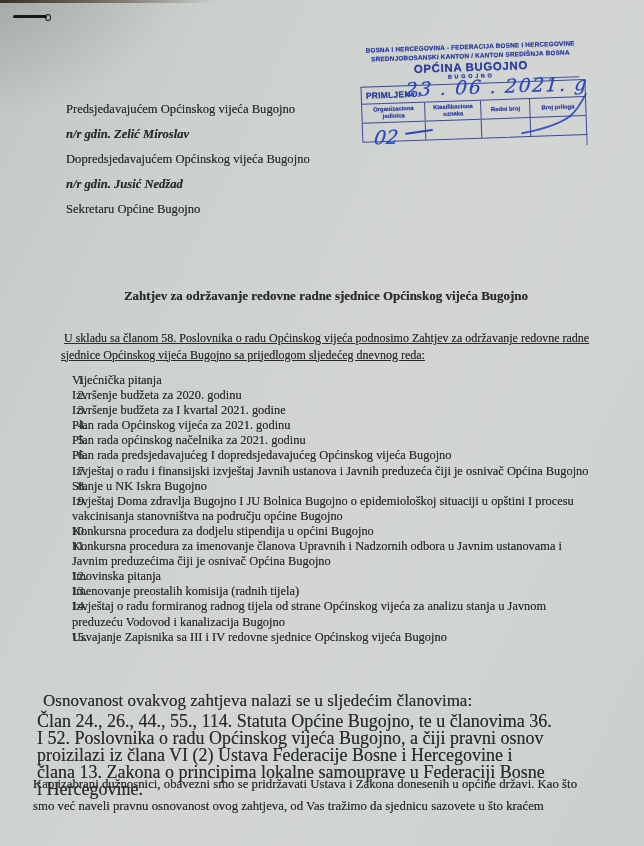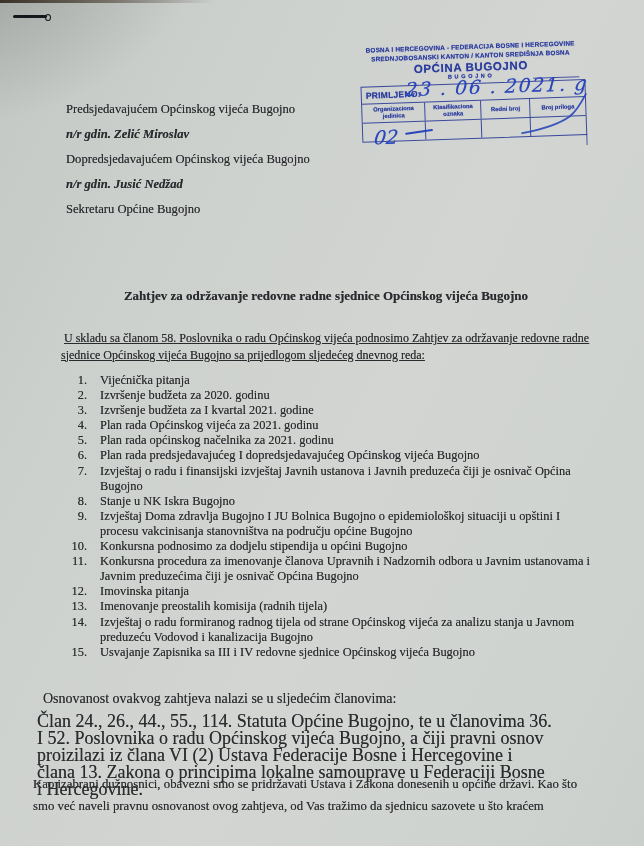--- a/index.html
+++ b/index.html
@@ -25,26 +25,26 @@
 
   
   .title{position:absolute;left:8px;right:0;top:288px;text-align:center;font-weight:bold;font-size:13px;}
 
   
   .intro{position:absolute;left:61px;top:330px;width:540px;font-size:12px;line-height:16.5px;text-indent:3px;text-decoration:underline;}
 
   
   .agenda{position:absolute;left:0;top:373px;width:608px;}
   .agenda ol{margin:0;padding:0;list-style:none;counter-reset:agd;}
-  .agenda li{position:relative;padding-left:100px;padding-right:8px;font-size:12.4px;line-height:15.1px;}
+  .agenda li{position:relative;padding-left:72px;padding-right:8px;font-size:12.4px;line-height:15.1px;}
   .agenda li::before{counter-increment:agd;content:counter(agd) ".";position:absolute;left:55px;top:0;
     width:32px;text-align:right;}
 
   
-  .basis-heading{position:absolute;left:43px;top:691px;font-size:14px;}
+  .basis-heading{position:absolute;left:43px;top:691px;font-size:17px;}
   .basis-text{position:absolute;left:37px;top:713px;width:516px;font-size:18px;line-height:17px;}
   .closing-text{position:absolute;left:33px;top:774px;width:566px;font-size:12.8px;line-height:21.5px;}
 
   
   .stamp{position:absolute;left:350px;top:43px;width:240px;transform:rotate(-2deg);transform-origin:50% 0;
     font-family:"Liberation Sans", sans-serif;color:#2b3b9e;}
   .stamp .ink{text-shadow:0 0 0.7px rgba(43,59,158,0.65);}
   .s-l1,.s-l2{font-size:6.4px;font-weight:bold;text-align:center;letter-spacing:0.2px;line-height:8.5px;white-space:nowrap;}
   .s-l3{font-size:11.5px;font-weight:bold;text-align:center;letter-spacing:0.6px;line-height:12px;margin-top:1px;}
   .s-l4{font-size:5.6px;font-weight:bold;text-align:center;letter-spacing:2.6px;line-height:7px;}
@@ -128,21 +128,21 @@
     <ol>
       <li>Vijećnička pitanja</li>
       <li>Izvršenje budžeta za 2020. godinu</li>
       <li>Izvršenje budžeta za I kvartal 2021. godine</li>
       <li>Plan rada Općinskog vijeća za 2021. godinu</li>
       <li>Plan rada općinskog načelnika za 2021. godinu</li>
       <li>Plan rada predsjedavajućeg I dopredsjedavajućeg Općinskog vijeća Bugojno</li>
       <li>Izvještaj o radu i finansijski izvještaj Javnih ustanova i Javnih preduzeća čiji je osnivač Općina Bugojno</li>
       <li>Stanje u NK Iskra Bugojno</li>
       <li>Izvještaj Doma zdravlja Bugojno I JU Bolnica Bugojno o epidemiološkoj situaciji u opštini I procesu vakcinisanja stanovništva na području općine Bugojno</li>
-      <li>Konkursna podnosimo za dodjelu stipendija u općini Bugojno</li>
+      <li>Konkursna procedura za dodjelu stipendija u općini Bugojno</li>
       <li>Konkursna procedura za imenovanje članova Upravnih i Nadzornih odbora u Javnim ustanovama i Javnim preduzećima čiji je osnivač Općina Bugojno</li>
       <li>Imovinska pitanja</li>
       <li>Imenovanje preostalih komisija (radnih tijela)</li>
       <li>Izvještaj o radu formiranog radnog tijela od strane Općinskog vijeća za analizu stanja u Javnom preduzeću Vodovod i kanalizacija Bugojno</li>
       <li>Usvajanje Zapisnika sa III i IV redovne sjednice Općinskog vijeća Bugojno</li>
     </ol>
   </div>
 
   <div class="basis-heading soft">Osnovanost ovakvog zahtjeva nalazi se u sljedećim članovima:</div>
   <div class="basis-text soft">Član 24., 26., 44., 55., 114. Statuta Općine Bugojno, te u članovima 36. I 52. Poslovnika o radu Općinskog vijeća Bugojno, a čiji pravni osnov proizilazi iz člana VI (2) Ustava Federacije Bosne i Hercegovine i člana 13. Zakona o principima lokalne samouprave u Federaciji Bosne i  Hercegovine.</div>

